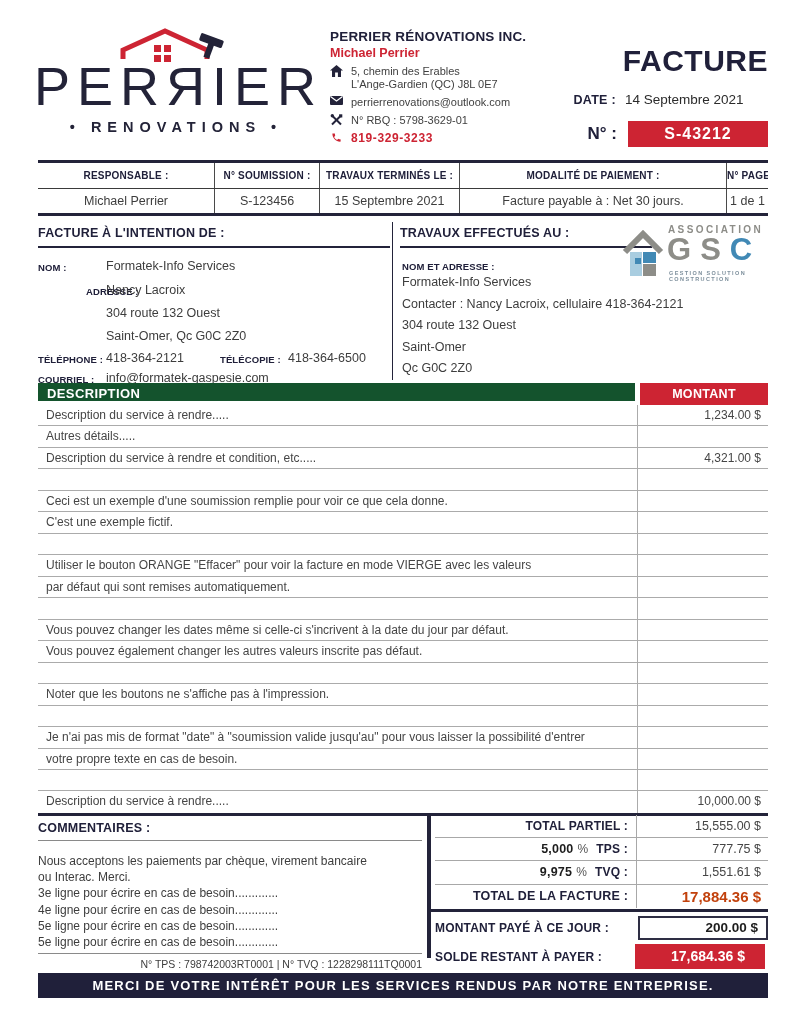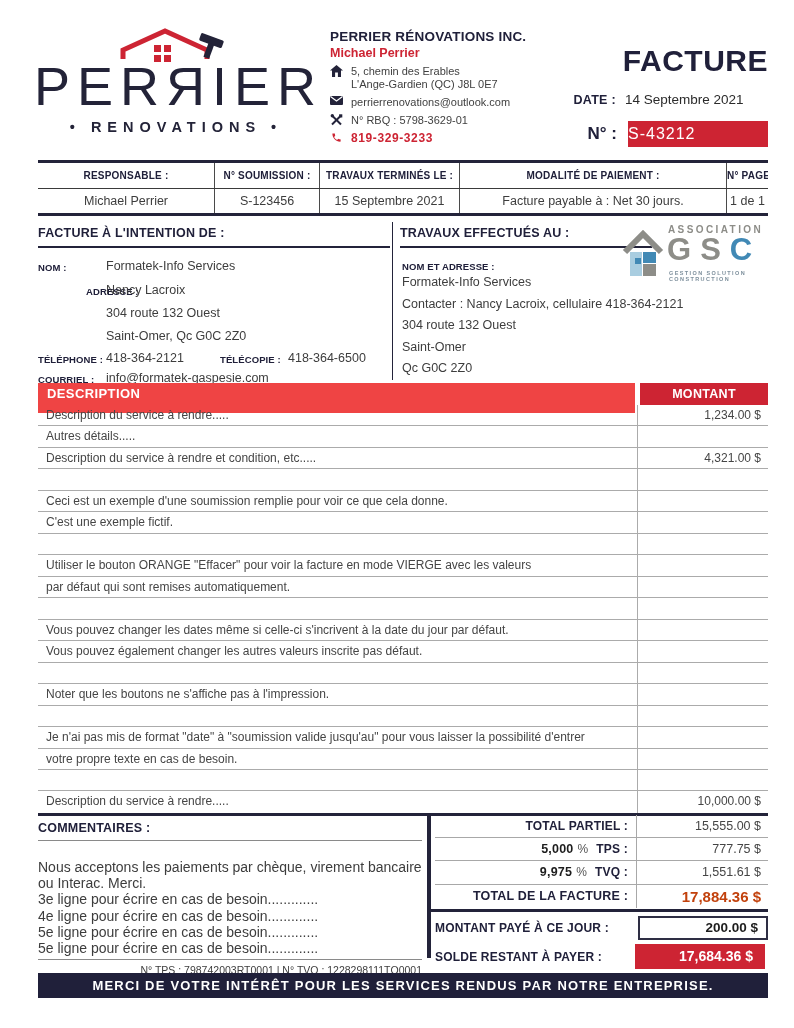--- a/index.html
+++ b/index.html
@@ -20,22 +20,22 @@
   .co-row .ic{flex:0 0 13px;margin-top:0;}
   .co-phone{font-size:12px;font-weight:700;color:#cd2433;letter-spacing:.6px;}
   
   .facture-title{position:absolute;left:560px;top:44px;width:208px;text-align:right;
                  font-size:30px;font-weight:800;color:#20203a;letter-spacing:.5px;}
   .date-row{position:absolute;left:470px;top:92px;width:298px;display:flex;justify-content:flex-end;align-items:center;}
   .date-lbl{font-size:12.5px;font-weight:700;color:#20203a;letter-spacing:.3px;}
   .date-val{font-size:13.5px;color:#2b2b2b;width:143px;text-align:left;margin-left:9px;}
   .no-row{position:absolute;left:470px;top:121px;width:298px;display:flex;justify-content:flex-end;align-items:center;}
   .no-lbl{font-size:17px;font-weight:800;color:#20203a;margin-right:11px;}
-  .no-box{width:140px;height:26px;background:#cd2433;color:#fff;font-size:16px;font-weight:400;
-          text-align:left;line-height:26px;letter-spacing:1px;}
+  .no-box{width:140px;height:26px;background:#cd2433;color:#fff;font-size:16px;font-weight:700;
+          text-align:center;line-height:26px;letter-spacing:1px;}
   
   .info-table{position:absolute;left:38px;top:160px;width:730px;border-top:3px solid #23233a;border-bottom:3px solid #23233a;}
   .it-row{display:flex;}
   .it-h .it-c{height:25px;line-height:25px;font-size:10px;font-weight:700;color:#20203a;letter-spacing:.2px;}
   .it-h{border-bottom:1px solid #3a3a3a;}
   .it-v .it-c{height:24px;line-height:24px;font-size:12.5px;color:#3d3d3d;}
   .it-c{text-align:center;box-sizing:border-box;border-right:1px solid #4a4a4a;overflow:hidden;white-space:nowrap;}
   .it-c:last-child{border-right:none;}
   .c1{width:177px;}.c2{width:105px;}.c3{width:140px;}.c4{width:267px;}.c5{width:41px;}
   
@@ -51,57 +51,57 @@
   .ws-line{font-size:12.5px;color:#3d3d3d;white-space:nowrap;position:absolute;left:2px;}
   
   .gsc{position:absolute;left:584px;top:2px;width:146px;height:72px;}
   .gsc-top{position:absolute;left:46px;top:4px;font-size:10px;font-weight:700;letter-spacing:2.4px;color:#8d8d88;}
   .gsc-word{position:absolute;left:45px;top:14px;font-size:31px;font-weight:800;letter-spacing:9px;color:#8d8d88;line-height:1;}
   .gsc-c{color:#4189b5;}
   .gsc-bottom{position:absolute;left:47px;top:50px;font-size:5.5px;font-weight:700;letter-spacing:1.4px;color:#7d8f9c;}
   
   .items{position:absolute;left:38px;top:383px;width:730px;}
   .items-head{position:relative;height:22px;}
-  .dh{position:absolute;left:0;top:0;width:597px;height:30px;background:#ef4444;color:#fff;font-size:13px;
+  .dh{position:absolute;left:0;top:0;width:597px;height:18px;background:#14532d;color:#fff;font-size:13px;
       font-weight:700;line-height:22px;padding-left:9px;letter-spacing:.4px;box-sizing:border-box;}
   .mh{position:absolute;left:602px;top:0;width:128px;height:22px;background:#cd2433;color:#fff;font-size:12.5px;
       font-weight:700;line-height:22px;text-align:center;letter-spacing:.3px;}
   .items-body{position:relative;border-bottom:3px solid #23233a;}
   .drow{display:flex;height:21.47px;border-bottom:1px solid #ababab;box-sizing:border-box;}
   .drow:last-child{border-bottom:none;}
   .dd{flex:1;font-size:12px;color:#454545;line-height:20.5px;padding-left:8px;overflow:hidden;white-space:nowrap;}
   .da{width:131px;text-align:right;padding-right:7px;font-size:12px;color:#454545;line-height:20.5px;box-sizing:border-box;}
   .vdiv{position:absolute;left:599px;top:0;bottom:0;width:1px;background:#ababab;}
   
   .bottom{position:absolute;left:38px;top:815px;width:730px;height:160px;}
   .comments{position:absolute;left:0;top:0;width:384px;}
   .c-title{font-size:12.5px;font-weight:700;color:#20203a;letter-spacing:.2px;padding:6px 0 5px 0;
            border-bottom:1.5px solid #8a8a8a;}
-  .c-lines{margin-top:18px;font-size:14px;color:#3d3d3d;line-height:16.2px;}
+  .c-lines{margin-top:12px;font-size:12px;color:#3d3d3d;line-height:16.2px;}
   .c-tax{margin-top:3px;font-size:10.5px;color:#3d3d3d;text-align:right;border-top:1.5px solid #8a8a8a;padding-top:4px;}
   .vbar{position:absolute;left:389px;top:0;width:3.5px;height:143px;background:#23233a;}
   .totals{position:absolute;left:397px;top:0;width:333px;}
   .t-row{display:flex;height:23.2px;align-items:stretch;border-bottom:1px solid #a8a8a8;box-sizing:border-box;}
   .t-row.last{border-bottom:none;}
   .t-lbl{width:202px;box-sizing:border-box;border-right:1px solid #a8a8a8;display:flex;align-items:center;
          justify-content:flex-end;padding-right:8px;font-size:12px;font-weight:700;color:#20203a;letter-spacing:.2px;white-space:nowrap;}
   .t-val{flex:1;display:flex;align-items:center;justify-content:flex-end;padding-right:7px;font-size:12.5px;color:#454545;}
   .t-rate{font-size:12.5px;font-weight:700;color:#1d1d1d;}
   .t-pct{font-weight:400;color:#555;margin:0 8px 0 4px;font-size:12px;}
   .grand .t-lbl{font-size:12.5px;}
   .grand .t-val{font-size:15px;font-weight:700;color:#c2410c;}
   .thick{position:absolute;left:392px;top:94px;width:338px;height:3px;background:#23233a;}
   .paid-row,.balance-row{position:absolute;left:397px;width:333px;height:25px;display:flex;align-items:center;}
   .paid-row{top:100px;}
   .balance-row{top:129px;}
   .pb-lbl{flex:1;padding-right:10px;font-size:12px;font-weight:700;color:#20203a;letter-spacing:.2px;white-space:nowrap;}
   .paid-box{width:130px;height:24px;margin-right:0;border:2px solid #2e2e44;background:#fff;box-sizing:border-box;
             font-size:13.5px;font-weight:700;color:#1d1d1d;text-align:right;line-height:20px;padding-right:8px;}
   .balance-box{width:130px;height:25px;margin-right:3px;background:#cd2433;box-sizing:border-box;
-            font-size:14px;font-weight:700;color:#fff;text-align:right;line-height:25px;padding-right:12px;}
+            font-size:14px;font-weight:700;color:#fff;text-align:right;line-height:25px;padding-right:20px;}
   
   .footer-bar{position:absolute;left:38px;top:973px;width:730px;height:25px;background:#20203a;color:#fff;
               text-align:center;font-size:13px;font-weight:700;letter-spacing:1.2px;line-height:25px;white-space:nowrap;}
 </style>
 </head>
 <body>
 
 <div class="page">
 
   <div class="logo-block">

